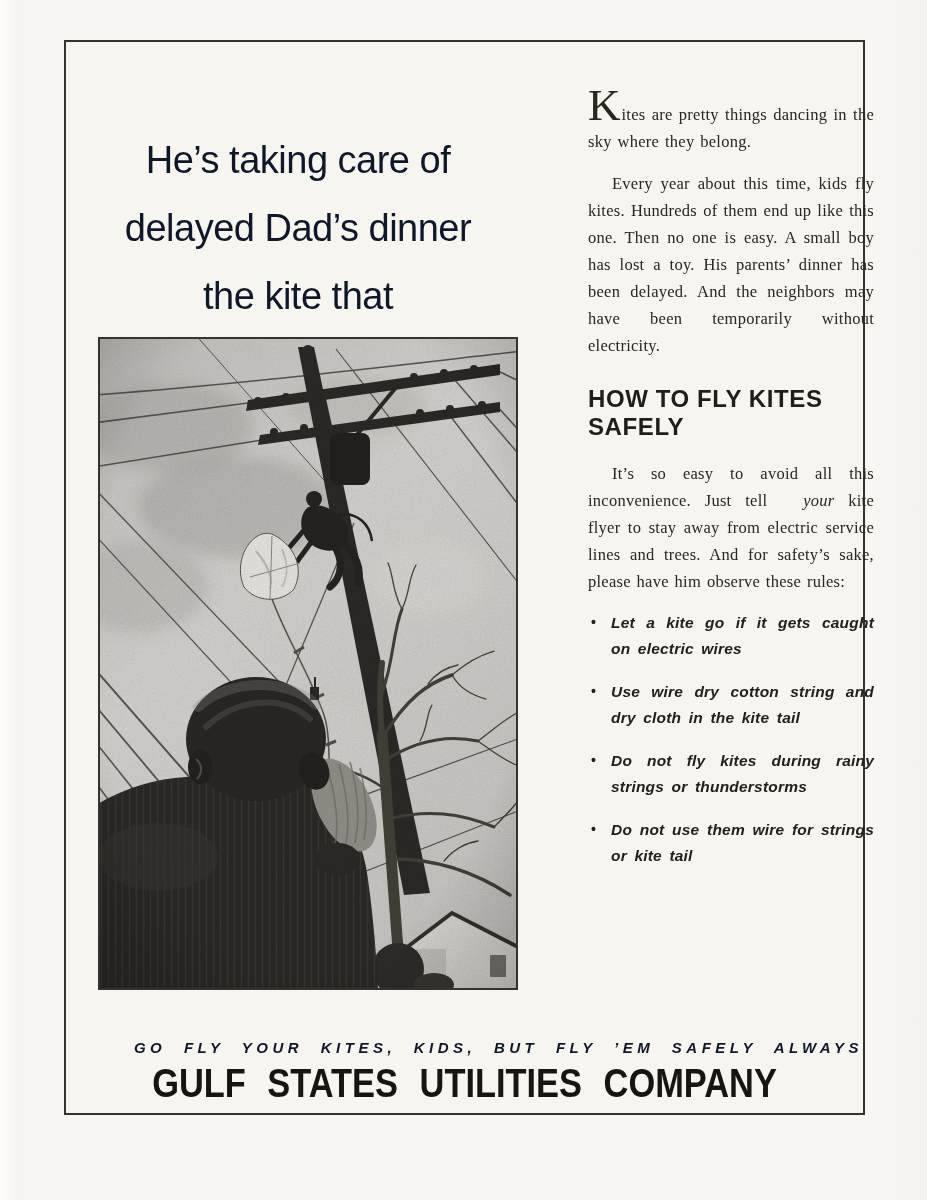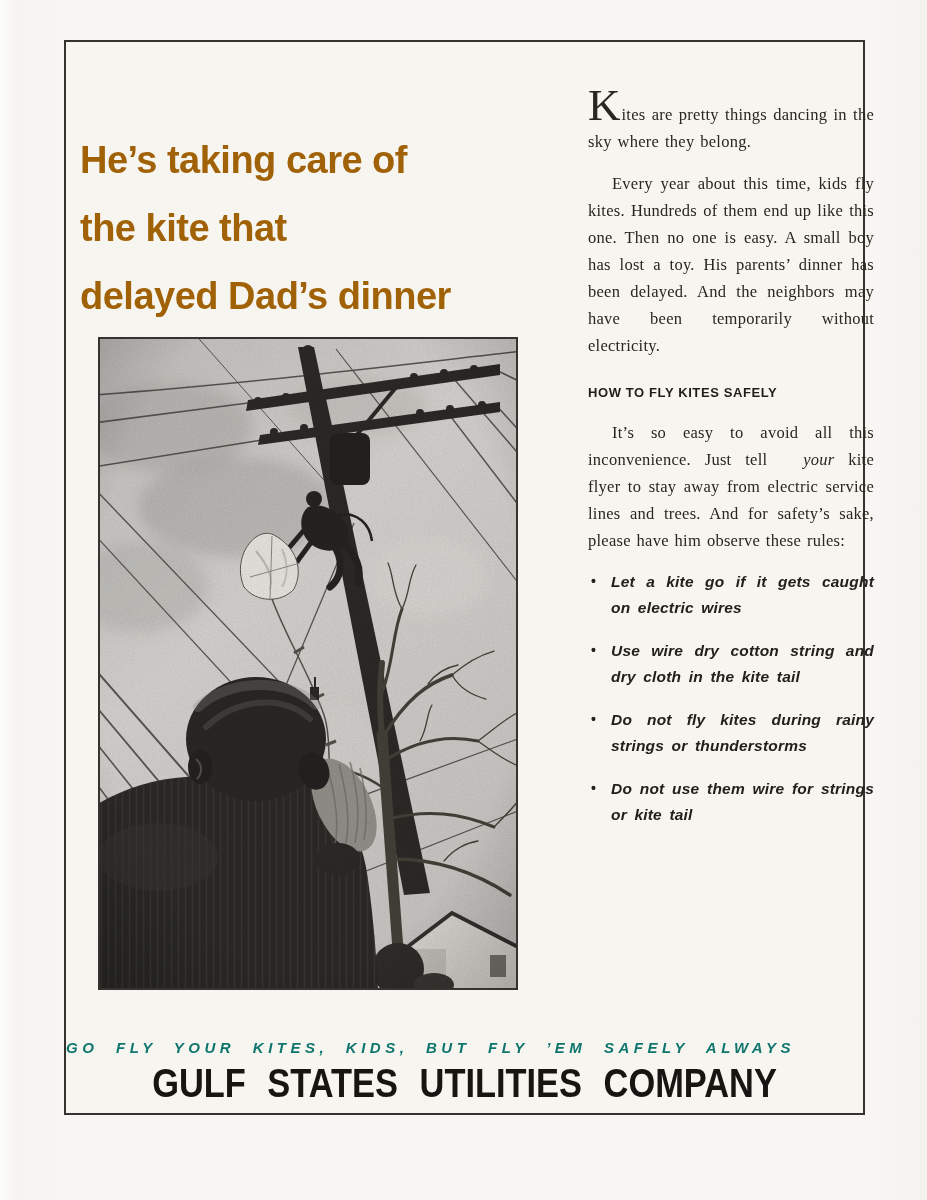--- a/index.html
+++ b/index.html
@@ -15,24 +15,24 @@
     background:linear-gradient(90deg,#fdfdfb 0px,#f6f4f0 18px,#f8f6f2 60px,#f8f6f2 880px,#f4f2ee 927px);
   }
   .ad-frame{
     position:absolute;left:64px;top:40px;width:797px;height:1071px;
     border:2px solid #35332f;
     background:#f7f5f0;
   }
   
   .headline{
     position:absolute;top:84px;left:14px;width:436px;
-    text-align:left;
-    font-family:"Liberation Sans", sans-serif;
-    font-weight:700;font-size:38px;line-height:68px;
-    letter-spacing:-0.5px;color:#a16207;
+    text-align:center;
+    font-family:"Liberation Sans", sans-serif;
+    font-weight:400;font-size:38px;line-height:68px;
+    letter-spacing:-0.5px;color:#0f172a;
   }
   
   .photo{
     position:absolute;left:32px;top:295px;width:420px;height:653px;
   }
   .photo svg{display:block;}
   
   .right-col{
     position:absolute;left:522px;top:34px;width:286px;
   }
@@ -44,43 +44,43 @@
   }
   .right-col p.ind{text-indent:24px;}
   .dropcap{
     font-size:45px;line-height:10px;letter-spacing:1px;
     font-family:"Liberation Serif", serif;
   }
   .intro{margin-top:24px !important;}
   .section-heading{
     margin:26px 0 19px;
     font-family:"Liberation Sans", sans-serif;
-    font-weight:700;font-size:13px;letter-spacing:.6px;
+    font-weight:700;font-size:24px;letter-spacing:.6px;
     color:#1f1e1b;
   }
   .em-italic{font-style:italic;margin-left:22px;}
   ul.rules{list-style:none;margin:6px 0 0;padding:0;}
   ul.rules li{
     position:relative;margin:0 0 17px;padding-left:23px;
     font-family:"Liberation Sans", sans-serif;
     font-style:italic;font-weight:700;
     font-size:15.5px;line-height:26px;
     letter-spacing:.2px;word-spacing:3px;
     text-align:justify;color:#21201d;
   }
   .bullet-dot{
     position:absolute;left:3px;top:-1px;font-style:normal;font-size:14px;
   }
   
   .slogan{
     position:absolute;left:0;right:0;top:997px;
-    text-align:left;
+    text-align:right;
     font-family:"Liberation Sans", sans-serif;
     font-style:italic;font-weight:700;font-size:15px;
-    letter-spacing:4.5px;word-spacing:9px;color:#0f766e;
+    letter-spacing:4.5px;word-spacing:9px;color:#0f172a;
     white-space:nowrap;
   }
   .company{
     position:absolute;left:0;right:0;top:1019px;
     text-align:center;
     font-family:"Liberation Sans", sans-serif;
     font-weight:800;font-size:40px;
     letter-spacing:0px;word-spacing:14px;color:#161512;
     transform:scaleX(.86);transform-origin:50% 50%;
     white-space:nowrap;
@@ -88,22 +88,22 @@
 </style>
 </head>
 <body>
 
 <div class="page-edge"></div>
 
 <div class="ad-frame">
 
   <div class="headline">
     <div>He’s taking care of</div>
+    <div>delayed Dad’s dinner</div>
     <div>the kite that</div>
-    <div>delayed Dad’s dinner</div>
   </div>
 
   <div class="photo">
     <svg width="420" height="653" viewBox="0 0 420 653">
       <defs>
         <linearGradient id="sky" x1="0" y1="0" x2="0.6" y2="1">
           <stop offset="0" stop-color="#c3c1bd"></stop>
           <stop offset="0.45" stop-color="#d7d5d1"></stop>
           <stop offset="1" stop-color="#cac8c4"></stop>
         </linearGradient>

